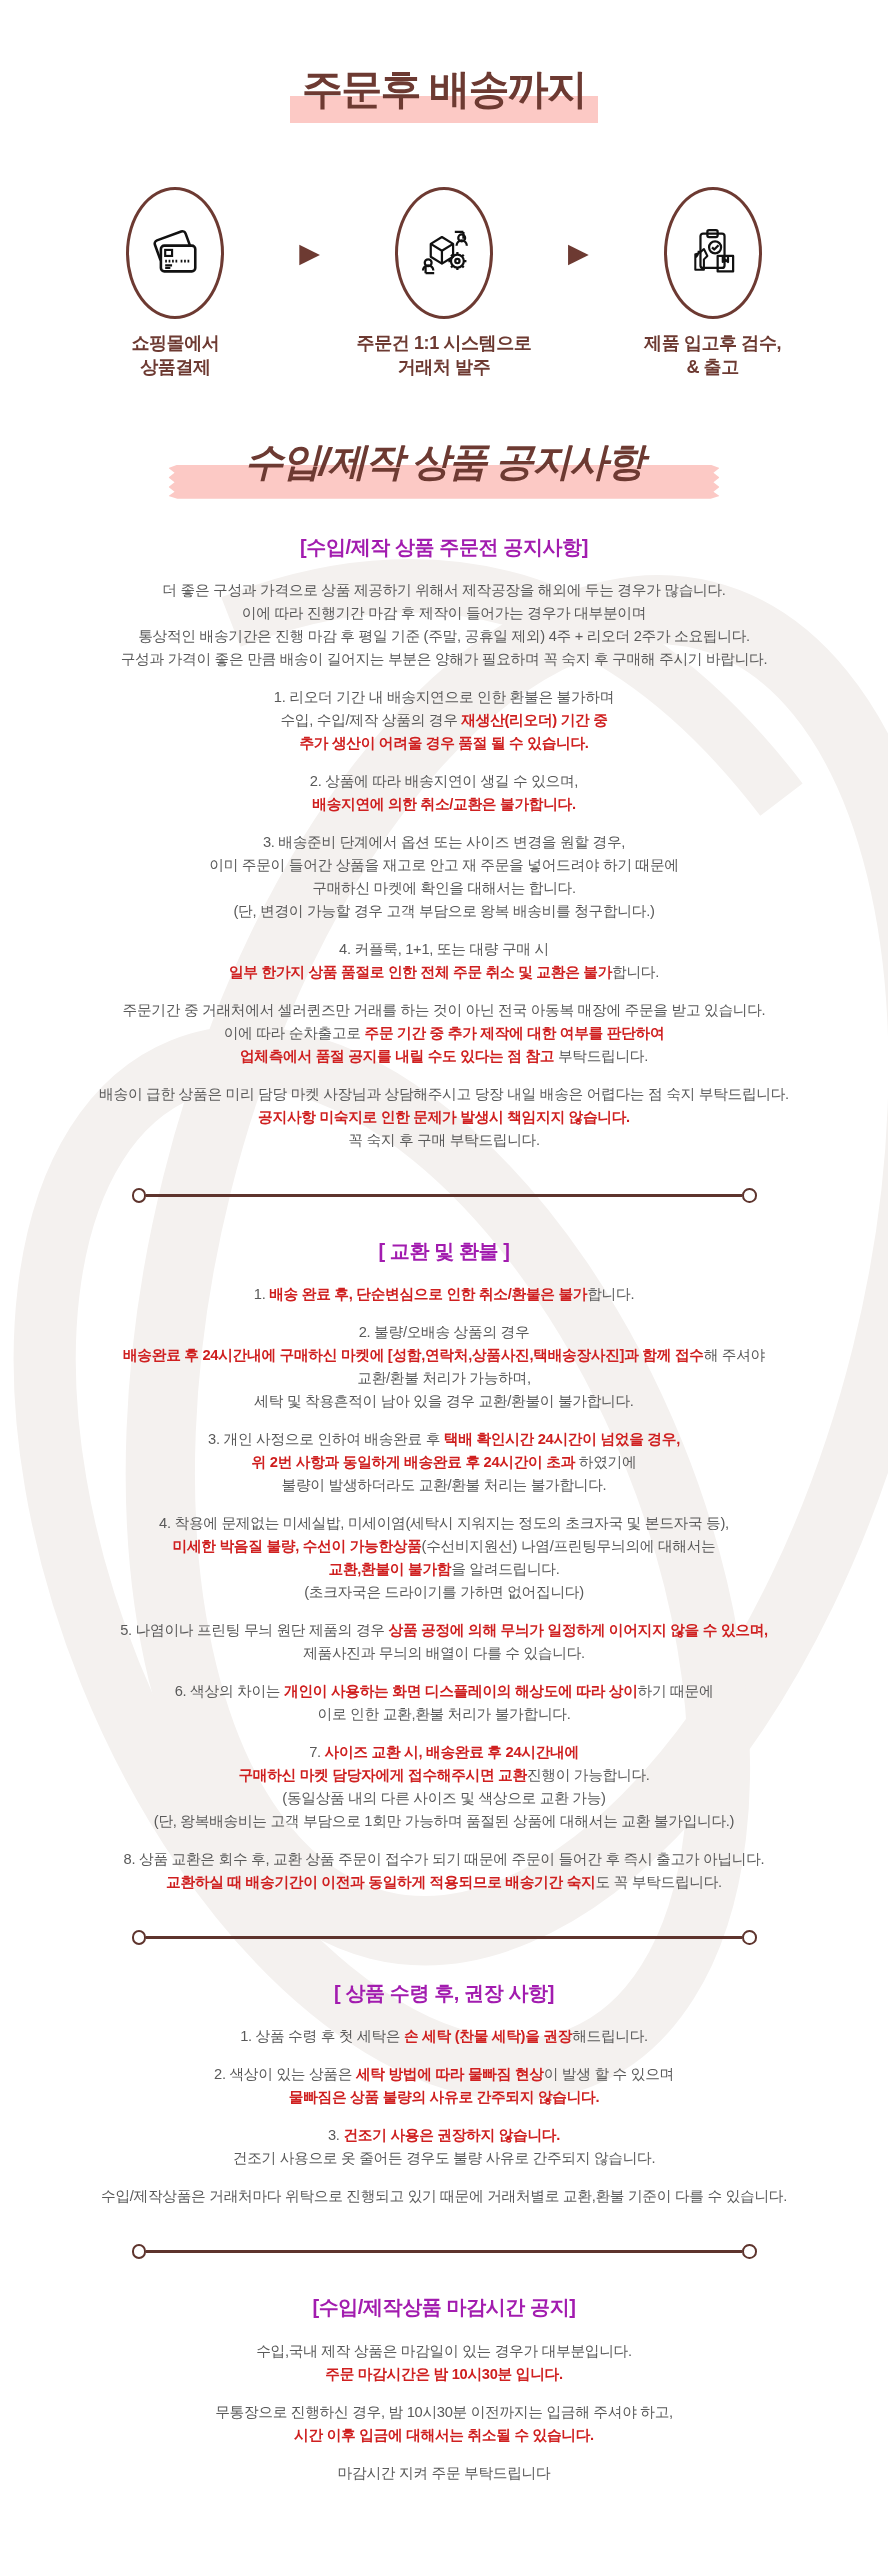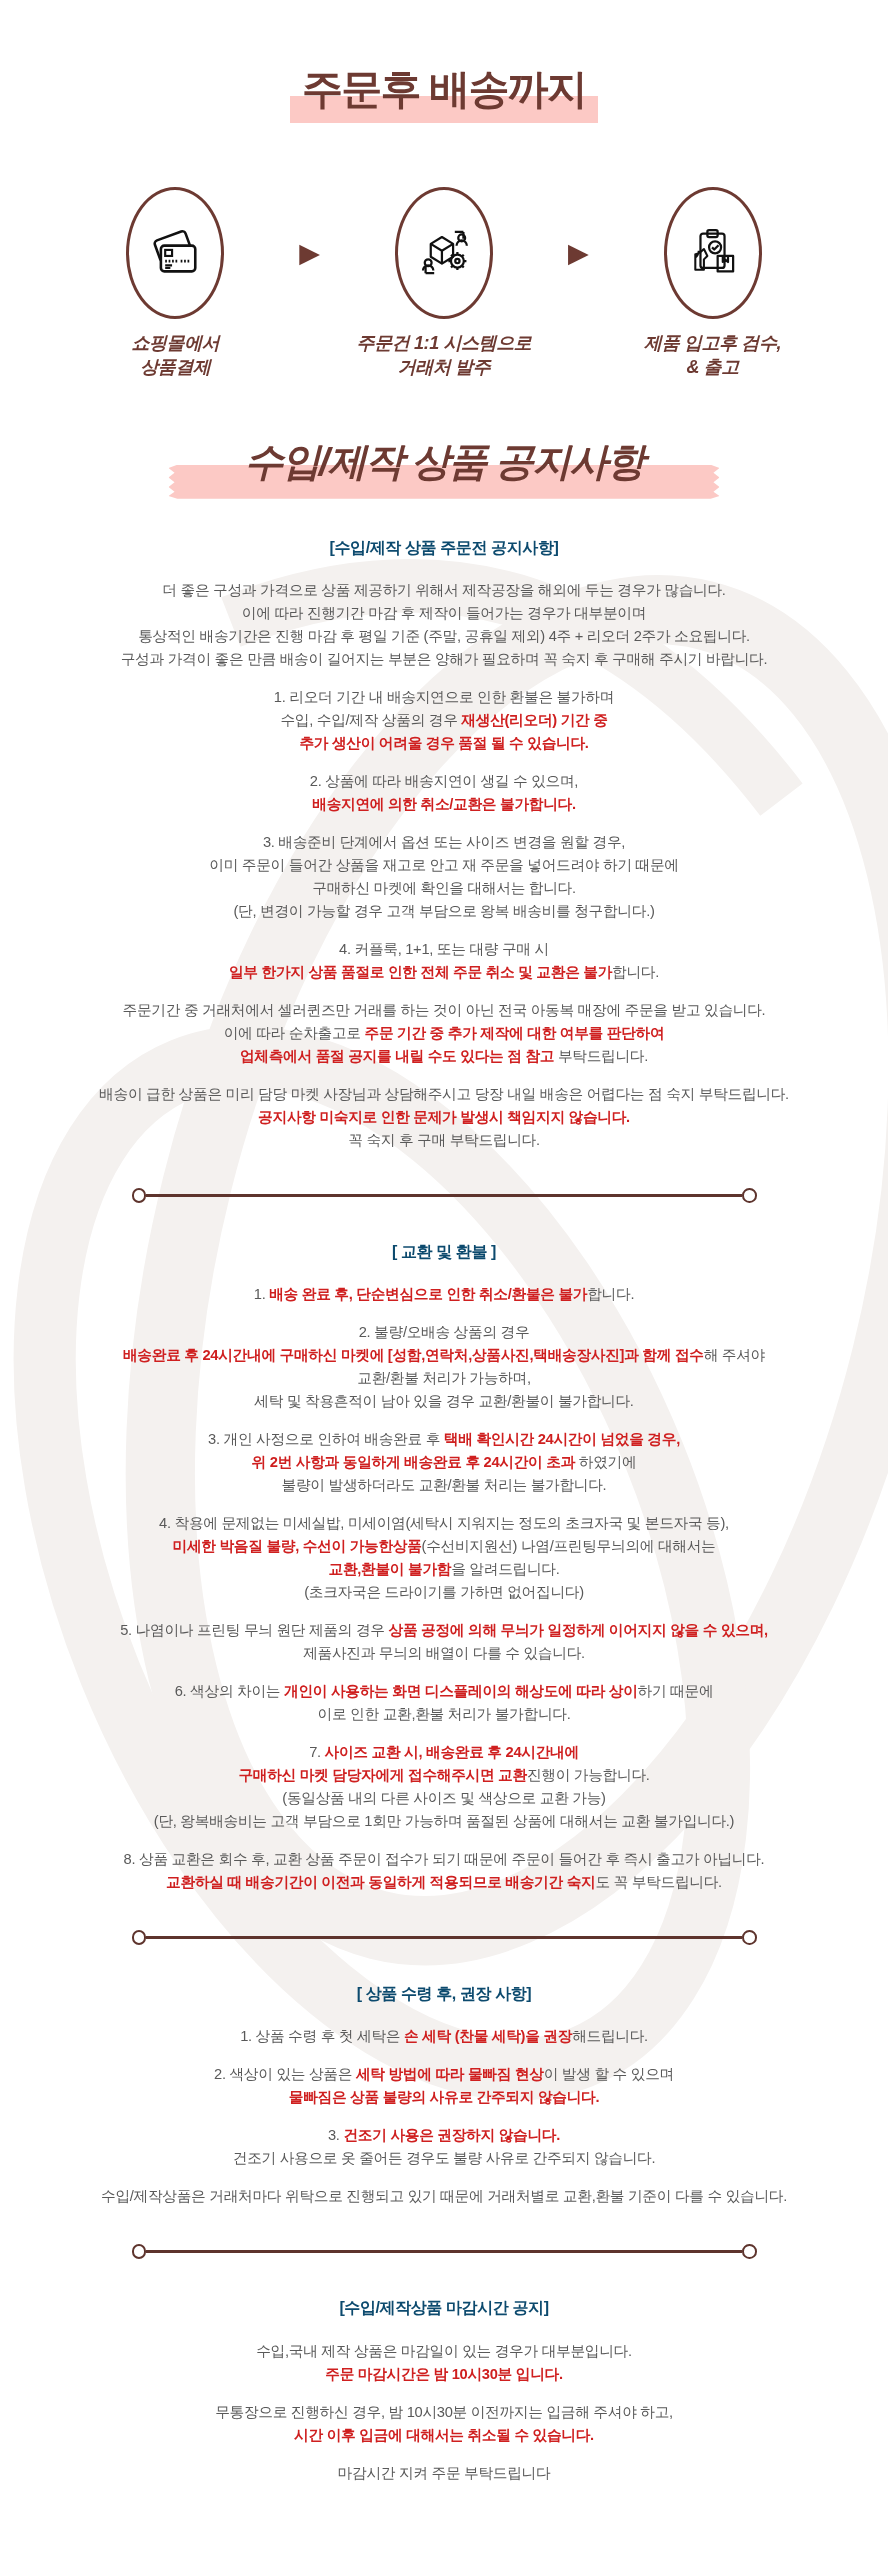--- a/index.html
+++ b/index.html
@@ -28,27 +28,27 @@
     clip-path:polygon(1.6% 0,98.4% 0,100% 10%,98.9% 24%,100% 38%,98.9% 52%,100% 66%,98.9% 80%,100% 92%,98.4% 100%,1.6% 100%,0 92%,1.1% 80%,0 66%,1.1% 52%,0 38%,1.1% 24%,0 10%);
   }
 
   
   .steps-row{margin-top:64px;display:flex;justify-content:center;align-items:flex-start;gap:5.3px;}
   .step{width:222px;display:flex;flex-direction:column;align-items:center;}
   .step-circle{
     width:92px;height:126px;border:3.6px solid #6d3a32;border-radius:50%;
     display:flex;align-items:center;justify-content:center;background:#fff;
   }
-  .step-label{margin-top:12.4px;font-size:18px;font-weight:bold;color:#6d3a32;line-height:1.35;letter-spacing:-0.4px;font-style:italic;}
+  .step-label{margin-top:12.4px;font-size:18px;font-weight:bold;color:#6d3a32;line-height:1.35;letter-spacing:-0.4px;}
   .step-arrow{height:133px;display:flex;align-items:center;color:#6d3a32;font-size:27px;width:36px;justify-content:center;}
 
   
   .section{margin-top:16px;}
   .section-a{margin-top:52px;}
-  .sec-header{font-size:16px;font-weight:800;color:#0c4a6e;letter-spacing:-0.4px;margin-bottom:19.5px;line-height:25px;}
+  .sec-header{font-size:20px;font-weight:800;color:#a21caf;letter-spacing:-0.4px;margin-bottom:19.5px;line-height:25px;}
   .blocks{font-size:14.7px;line-height:23px;letter-spacing:-0.3px;}
   .block + .block{margin-top:15px;}
   .line{min-height:23px;}
   .seg.gray{color:#595959;}
   .seg.red{color:#cf1f1f;font-weight:bold;}
 
   
   .divider{width:625px;margin:36px auto 36px auto;display:flex;align-items:center;}
   .divider .ring{width:10.7px;height:10.7px;border:2.7px solid #5e342d;border-radius:50%;background:#fff;flex:0 0 auto;}
   .divider .bar{flex:1;height:2.7px;background:#5e342d;}

